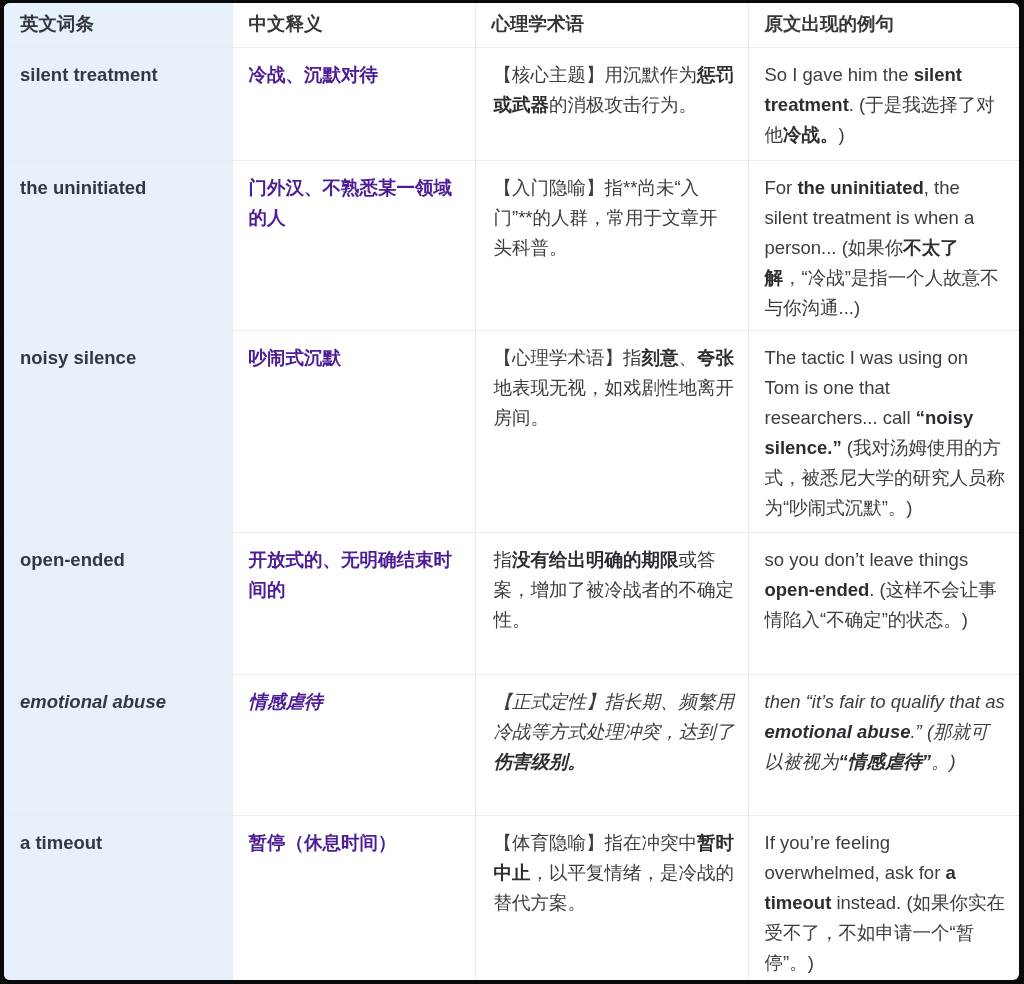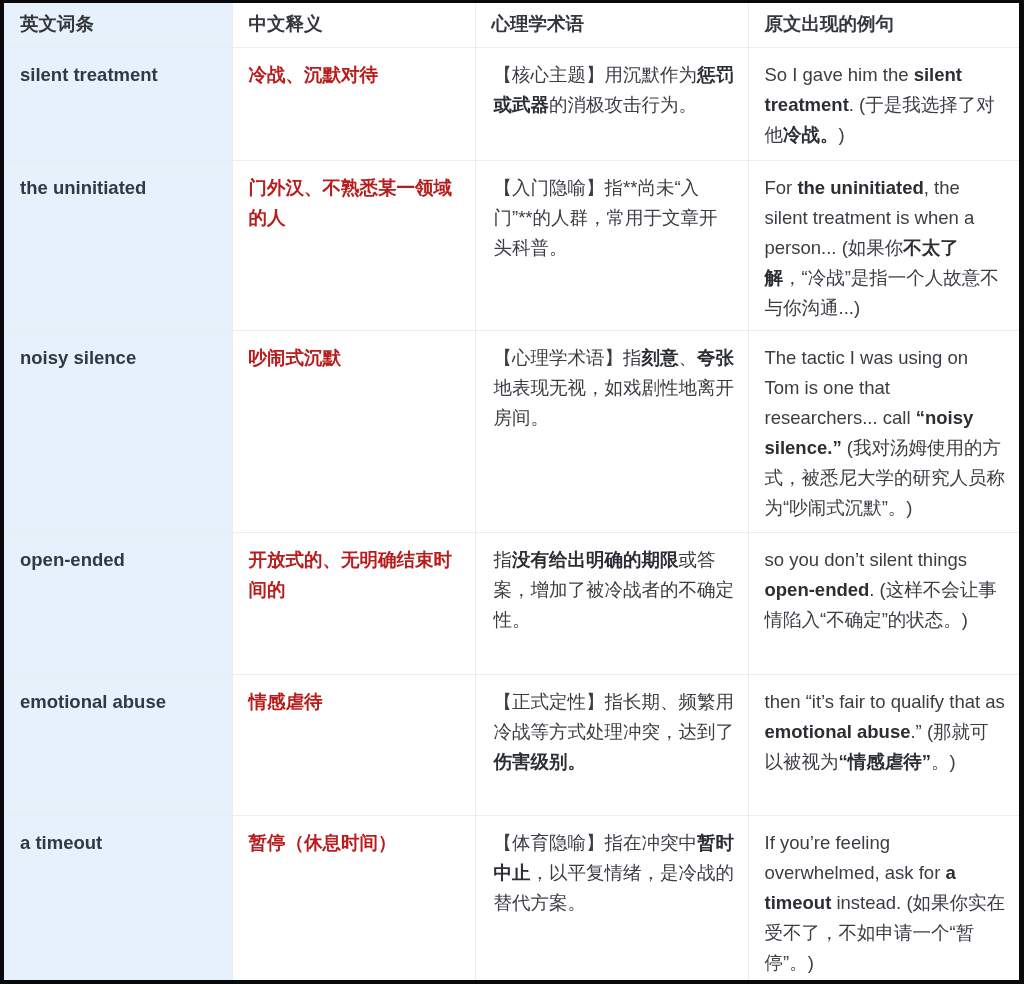--- a/index.html
+++ b/index.html
@@ -14,21 +14,21 @@
       position: relative;
       font-family: "Liberation Sans", "DejaVu Sans", sans-serif;
     }
     .frame {
       position: absolute;
       left: 4px;
       top: 3px;
       width: 1015px;
       height: 977px;
       background: #ffffff;
-      border-radius: 0;
+      border-radius: 6px;
       overflow: hidden;
     }
     table.vocab {
       border-collapse: collapse;
       table-layout: fixed;
       width: 1015px;
       color: #3a3d42;
       font-size: 18.5px;
       line-height: 30px;
     }
@@ -48,28 +48,28 @@
       font-weight: bold;
       height: 44px;
       padding-top: 6px;
       padding-bottom: 0;
       box-sizing: border-box;
       color: #34373b;
     }
     table.vocab td { padding-top: 12px; }
     table.vocab .col-term { background: #e6f1fc; }
     table.vocab td.col-term { font-weight: bold; color: #2f3a45; }
-    table.vocab td.col-cn { font-weight: bold; color: #b91c1c; }
+    table.vocab td.col-cn { font-weight: bold; color: #4c1d95; }
     table.vocab td.col-note { padding-left: 18px; }
     table.vocab b { font-weight: bold; color: #2b2e33; }
     tr.r1 td { height: 100px; }
     tr.r2 td { height: 157px; }
     tr.r3 td { height: 189px; }
     tr.r4 td { height: 129px; }
-    tr.r5 td { height: 128px; }
+    tr.r5 td { height: 128px; font-style: italic; }
     tr.r6 td { height: 164px; border-bottom: none; }
   </style>
 </head>
 <body>
 
 <div class="frame">
   <table class="vocab">
     <colgroup>
       <col class="c1">
         <col class="c2">
@@ -100,21 +100,21 @@
       <tr class="r3">
         <td class="col-term">noisy silence</td>
         <td class="col-cn">吵闹式沉默</td>
         <td class="col-note"><span>【心理学术语】指</span><b>刻意</b><span>、</span><b>夸张</b><span>地表现无视，如戏剧性地离开房间。</span></td>
         <td><span>The tactic I was using on Tom is one that researchers... call </span><b>“noisy silence.”</b><span> (我对汤姆使用的方式，被悉尼大学的研究人员称为“吵闹式沉默”。)</span></td>
       </tr>
       <tr class="r4">
         <td class="col-term">open-ended</td>
         <td class="col-cn">开放式的、无明确结束时间的</td>
         <td class="col-note"><span>指</span><b>没有给出明确的期限</b><span>或答案，增加了被冷战者的不确定性。</span></td>
-        <td><span>so you don’t silent things </span><b>open-ended</b><span>. (这样不会让事情陷入“不确定”的状态。)</span></td>
+        <td><span>so you don’t leave things </span><b>open-ended</b><span>. (这样不会让事情陷入“不确定”的状态。)</span></td>
       </tr>
       <tr class="r5">
         <td class="col-term">emotional abuse</td>
         <td class="col-cn">情感虐待</td>
         <td class="col-note"><span>【正式定性】指长期、频繁用冷战等方式处理冲突，达到了</span><b>伤害级别。</b></td>
         <td><span>then “it’s fair to qualify that as </span><b>emotional abuse</b><span>.” (那就可以被视为</span><b>“情感虐待”</b><span>。)</span></td>
       </tr>
       <tr class="r6">
         <td class="col-term">a timeout</td>
         <td class="col-cn">暂停（休息时间）</td>

